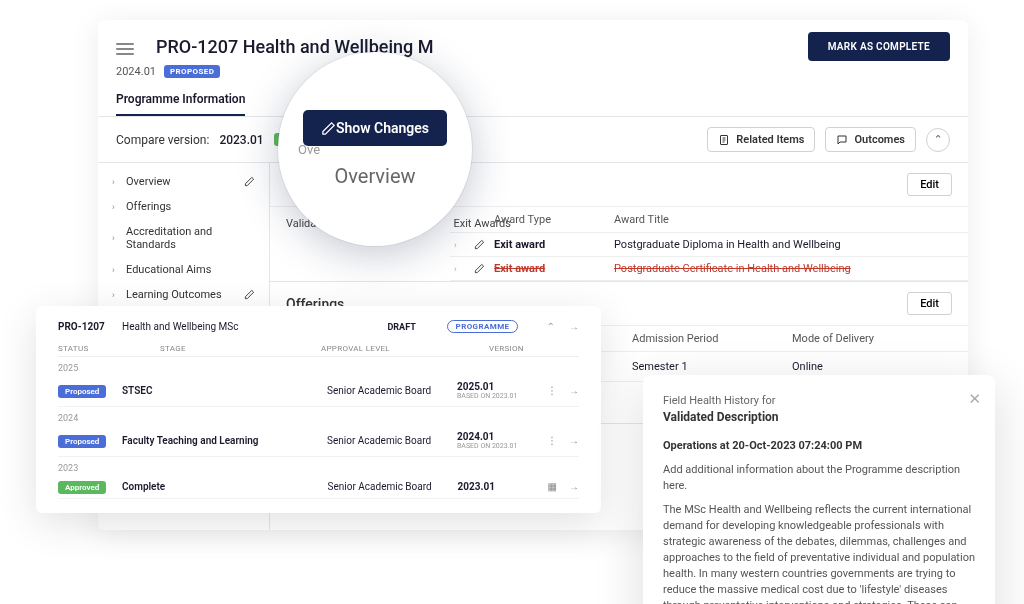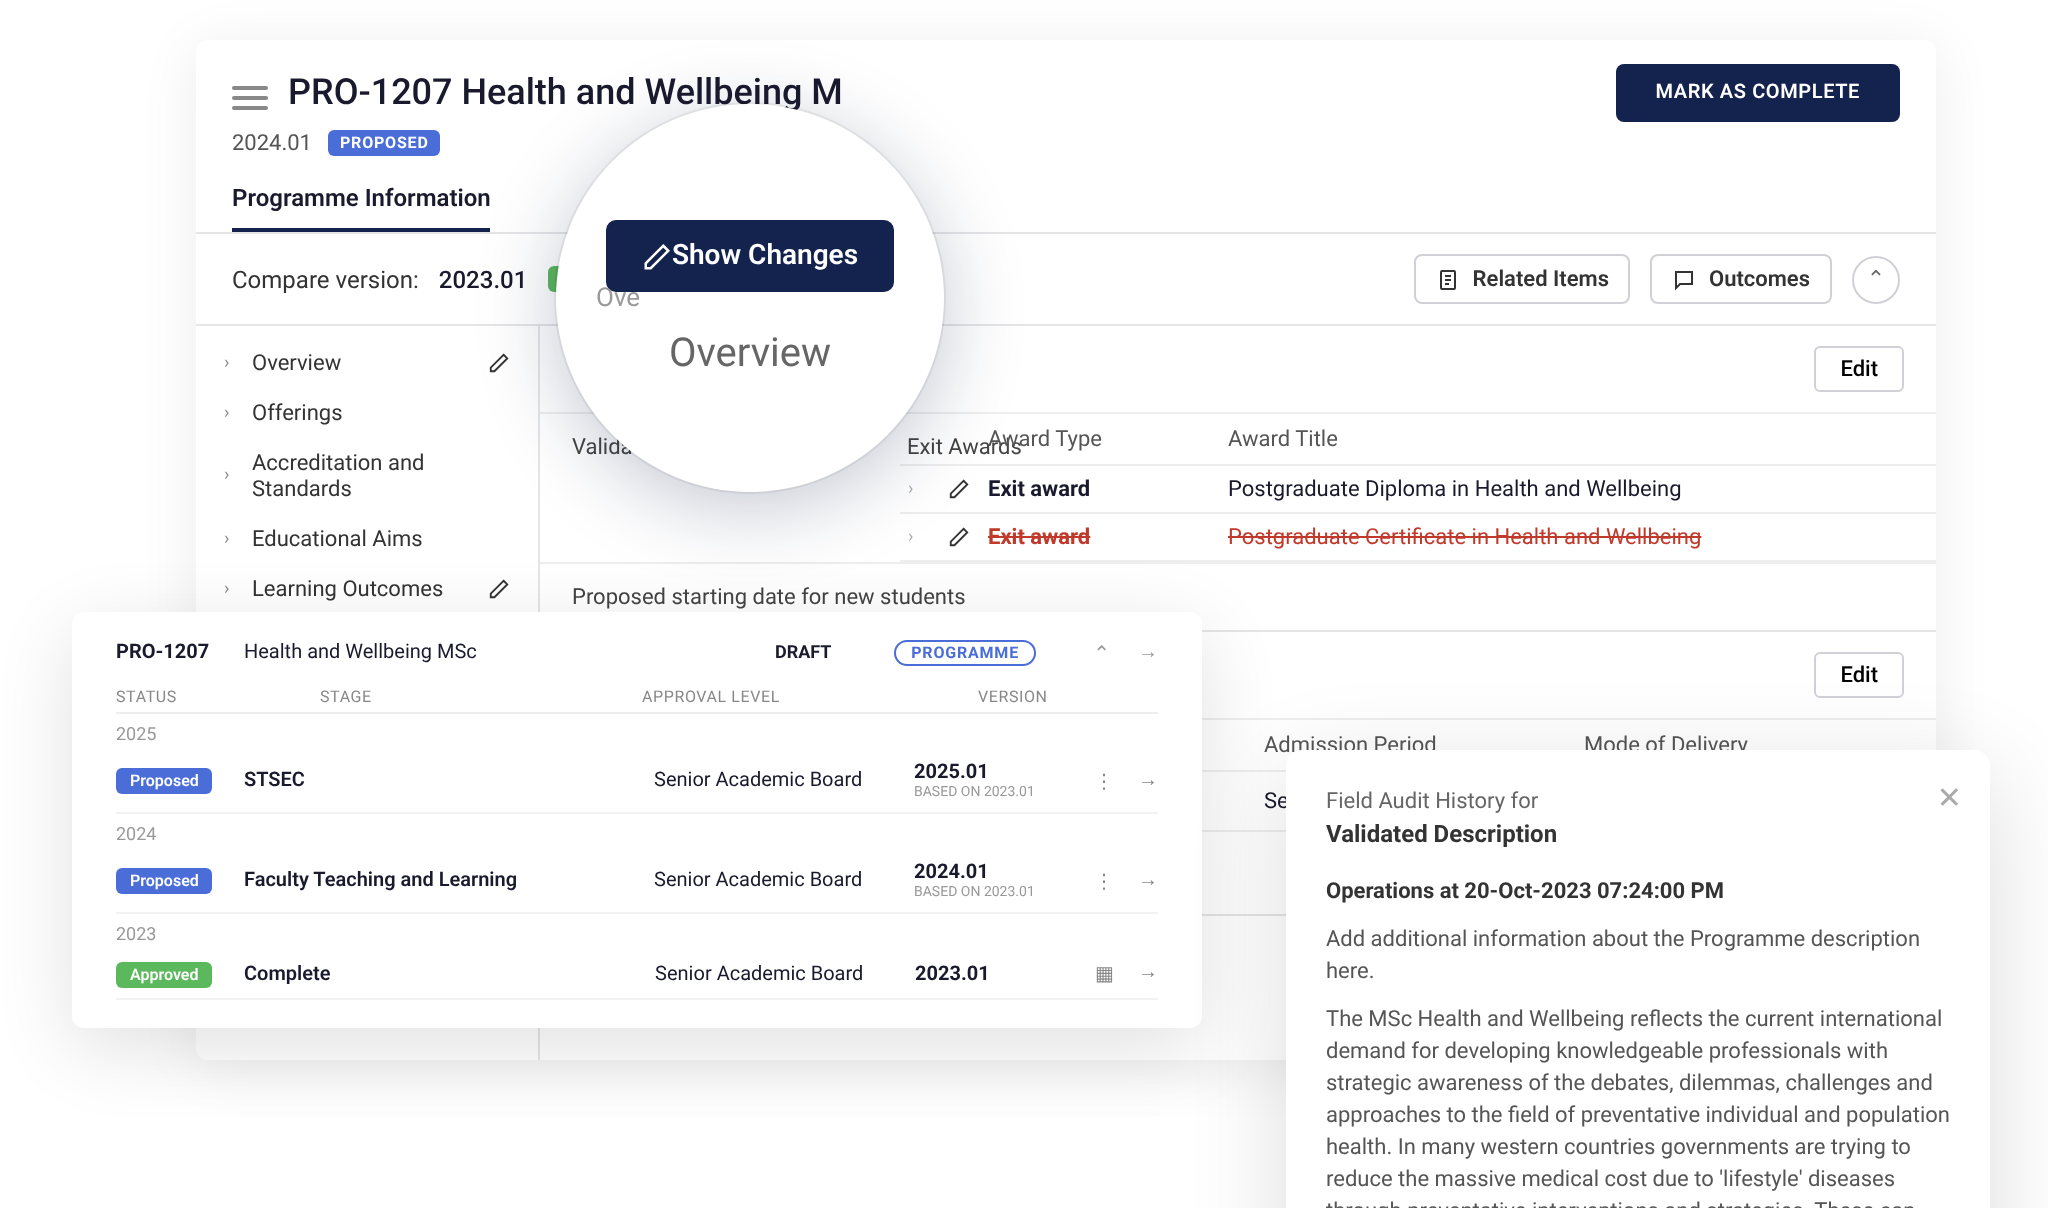--- a/index.html
+++ b/index.html
@@ -5,21 +5,21 @@
 * { box-sizing: border-box; margin: 0; padding: 0; font-family: -apple-system, BlinkMacSystemFont, "Segoe UI", Roboto, Arial, sans-serif; }
 body { background: #fff; width: 1024px; height: 604px; overflow: hidden; position: relative; color: #1a1a2e; }
 svg { display: block; }
 
 
 .window { position: absolute; left: 98px; top: 20px; width: 870px; height: 510px; background: #fff; border-radius: 6px; box-shadow: 0 4px 30px rgba(0,0,0,.08); overflow: hidden; }
 
 .win-header { display: flex; align-items: center; padding: 12px 18px 4px; gap: 10px; }
 .menu-icon { width: 18px; height: 14px; cursor: pointer; }
 .menu-icon span { display:block; height:2px; background:#888; margin:3px 0; border-radius:1px; }
-.title { font-size: 18px; font-weight: 500; }
+.title { font-size: 18px; font-weight: 500; margin-left: 12px; }
 
 .mark-complete { margin-left: auto; background: #14234d; color: #fff; border: none; padding: 9px 20px; font-size: 10px; font-weight: 600; letter-spacing: .3px; border-radius: 4px; cursor:pointer; }
 
 .subhdr { display:flex; align-items:center; gap:8px; padding: 0 18px 6px; font-size: 11px; color:#555;}
 .badge { font-size: 8px; font-weight: 700; letter-spacing: .4px; padding: 2px 6px; border-radius: 3px; display:inline-flex; align-items:center; }
 .badge-proposed { background:#4a6dd8; color:#fff; }
 .badge-approved { background:#5cb85c; color:#fff; }
 .badge-programme { border:1px solid #4a6dd8; color:#4a6dd8; background:#fff; border-radius:10px; padding:1px 8px;}
 
 .tabs { padding: 0 18px; border-bottom: 1px solid #e5e5e8; }
@@ -219,23 +219,20 @@
                     <svg width="11" height="11" viewBox="0 0 24 24" fill="none" stroke="currentColor" stroke-width="2">
                       <path d="M17 3l4 4L7 21H3v-4L17 3z"></path>
                     </svg>
                   </span>
                   <span class="c1 struck">Exit award</span>
                   <span class="c2 struck">Postgraduate Certificate in Health and Wellbeing</span>
                 </div>
               </div>
           </div>
         </div>
-        <div class="sec-row">
-          <div class="lab" style="width:100%;">Proposed starting date for new students</div>
-        </div>
       </div>
 
       <div class="section">
         <div class="sec-hdr">
           <div class="sec-title">Offerings</div>
           <button class="edit-btn">Edit</button>
         </div>
         <div class="off-hdr">
           <div class="c1"></div>
           <div class="c2">Admission Period</div>
@@ -329,18 +326,18 @@
         <div class="acts">
           <span>▦</span>
           <span>→</span>
         </div>
       </div>
     </div>
 </div>
 
 <div class="audit-card">
   <div class="close">✕</div>
-  <div class="pre">Field Audit History for</div>
+  <div class="pre">Field Health History for</div>
   <div class="h">Validated Description</div>
   <div class="bold">Operations at 20-Oct-2023 07:24:00 PM</div>
   <p>Add additional information about the Programme description here.</p>
   <p>The MSc Health and Wellbeing reflects the current international demand for developing knowledgeable professionals with strategic awareness of the debates, dilemmas, challenges and approaches to the field of preventative individual and population health. In many western countries governments are trying to reduce the massive medical cost due to 'lifestyle' diseases through preventative interventions and strategies. These can only be achieved with authoritative health professionals who have been educated in and are able to apply contemporary practices.</p>
 </div>
 
 </body></html>

